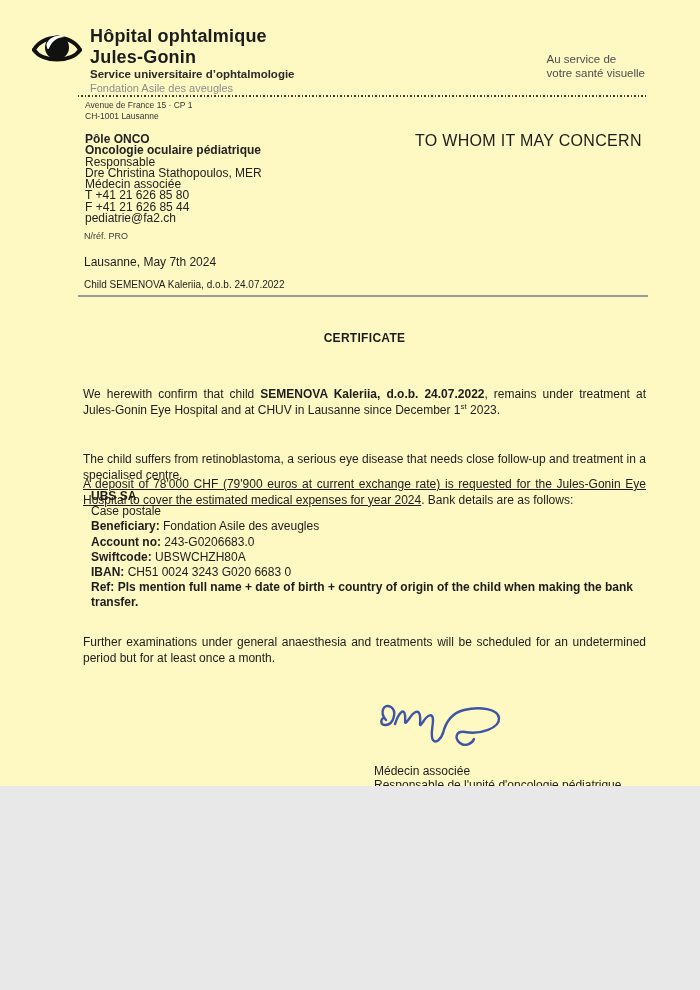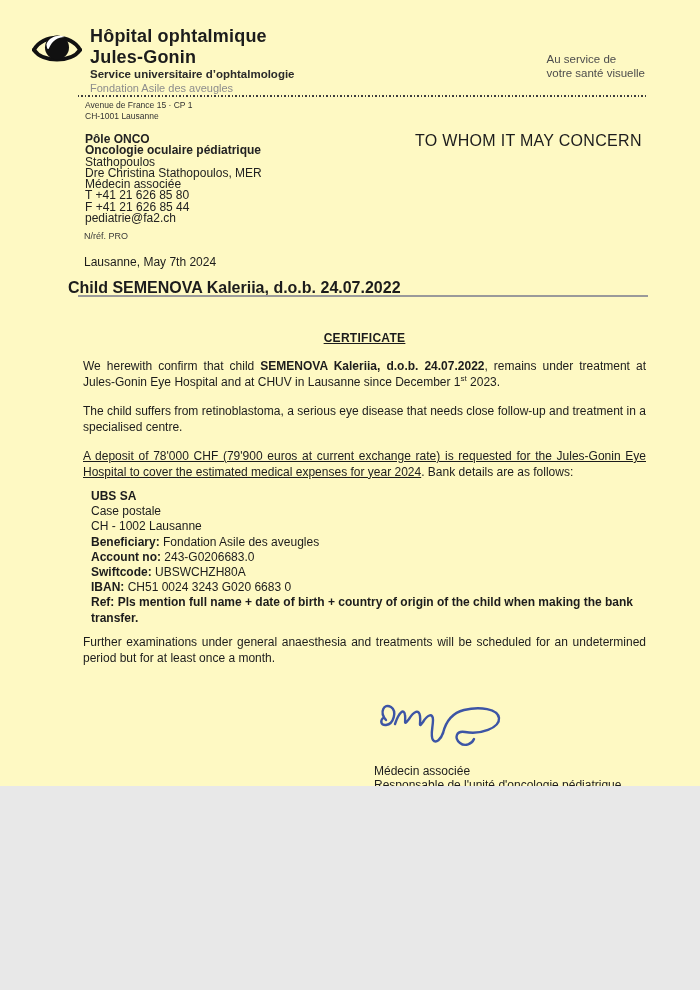--- a/index.html
+++ b/index.html
@@ -16,29 +16,29 @@
   .tagline{position:absolute;right:55px;top:52px;text-align:left;font-size:11.5px;line-height:14px;color:#4d4d4d;}
   .dotline{height:2px;background-image:repeating-linear-gradient(90deg,#3c3c3c 0 1.5px,transparent 1.5px 3.5px);}
   .rule-top{position:absolute;left:78px;right:53px;top:95px;}
   .address{position:absolute;left:85px;top:100px;font-size:8.5px;line-height:11px;color:#333;}
   
   .sender{position:absolute;left:85px;top:134px;font-size:12px;line-height:11.3px;color:#222;}
   .sender .b{font-weight:bold;}
   .recipient{position:absolute;left:415px;top:132px;font-size:16px;letter-spacing:.3px;}
   .refline{position:absolute;left:84px;top:231px;font-size:9px;color:#3a3a3a;}
   .dateline{position:absolute;left:84px;top:255px;font-size:12px;}
-  .subject{position:absolute;left:68px;top:279px;font-size:16px;font-weight:bold;}
+  .subject{position:absolute;left:84px;top:279px;font-size:10px;font-weight:normal;}
   .subject-rule{position:absolute;left:78px;right:52px;top:295px;height:1.5px;background:#9a9a9a;}
   
   .col{position:absolute;left:83px;width:563px;font-size:12px;line-height:15.5px;}
   .heading{top:331px;text-align:center;font-weight:bold;}
-  .heading span{text-decoration:underline;letter-spacing:.3px;}
-  .para{text-align:justify;}
+  .heading span{letter-spacing:.3px;}
+  .para{text-align:justify;margin-top:28px;}
   .p1{top:359px;}
-  .p2{top:404px;}
+  .p2{top:424px;}
   .p3{top:449px;}
   .p3 u{text-decoration:underline;}
   .bank{top:489px;line-height:15.2px;margin-left:8px;}
   .bank .b{font-weight:bold;}
   .closing{top:635px;font-weight:normal;text-align:justify;}
   sup{font-size:8px;line-height:0;}
   
   .sig-img{position:absolute;left:370px;top:694px;width:142px;height:72px;}
   .sig-block{position:absolute;left:374px;top:764px;font-size:12px;line-height:14.2px;}
   
@@ -73,21 +73,21 @@
   <div class="dotline rule-top"></div>
 
   <div class="address">
     <div>Avenue de France 15 · CP 1</div>
     <div>CH-1001 Lausanne</div>
   </div>
 
   <div class="sender">
     <div class="b">Pôle ONCO</div>
     <div class="b">Oncologie oculaire pédiatrique</div>
-    <div>Stathopoulos</div>
+    <div>Responsable</div>
     <div>Dre Christina Stathopoulos, MER</div>
     <div>Médecin associée</div>
     <div>T +41 21 626 85 80</div>
     <div>F +41 21 626 85 44</div>
     <div>pediatrie@fa2.ch</div>
   </div>
 
   <div class="recipient">TO WHOM IT MAY CONCERN</div>
   <div class="refline">N/réf. PRO</div>
   <div class="dateline">Lausanne, May 7th 2024</div>
@@ -100,21 +100,20 @@
 
   <div class="col para p1"><span>We herewith confirm that child </span><b>SEMENOVA Kaleriia, d.o.b. 24.07.2022</b><span>, remains under treatment at Jules-Gonin Eye Hospital and at CHUV in Lausanne since December 1</span><sup>st</sup><span> 2023.</span></div>
 
   <div class="col para p2">The child suffers from retinoblastoma, a serious eye disease that needs close follow-up and treatment in a specialised centre.</div>
 
   <div class="col para p3"><u>A deposit of 78'000 CHF (79'900 euros at current exchange rate) is requested for the Jules-Gonin Eye Hospital to cover the estimated medical expenses for year 2024</u><span>. Bank details are as follows:</span></div>
 
   <div class="col bank">
     <div class="b">UBS SA</div>
     <div>Case postale</div>
-    <div>CH - 1002 Lausanne</div>
     <div><span class="b">Beneficiary:</span><span> Fondation Asile des aveugles</span></div>
     <div><span class="b">Account no:</span><span> 243-G0206683.0</span></div>
     <div><span class="b">Swiftcode:</span><span> UBSWCHZH80A</span></div>
     <div><span class="b">IBAN:</span><span> CH51 0024 3243 G020 6683 0</span></div>
     <div class="b">Ref: Pls mention full name + date of birth + country of origin of the child when making the bank transfer.</div>
   </div>
 
   <div class="col closing">Further examinations under general anaesthesia and treatments will be scheduled for an undetermined period but for at least once a month.</div>
 
   <svg class="sig-img" viewBox="0 0 142 72" aria-hidden="true">

